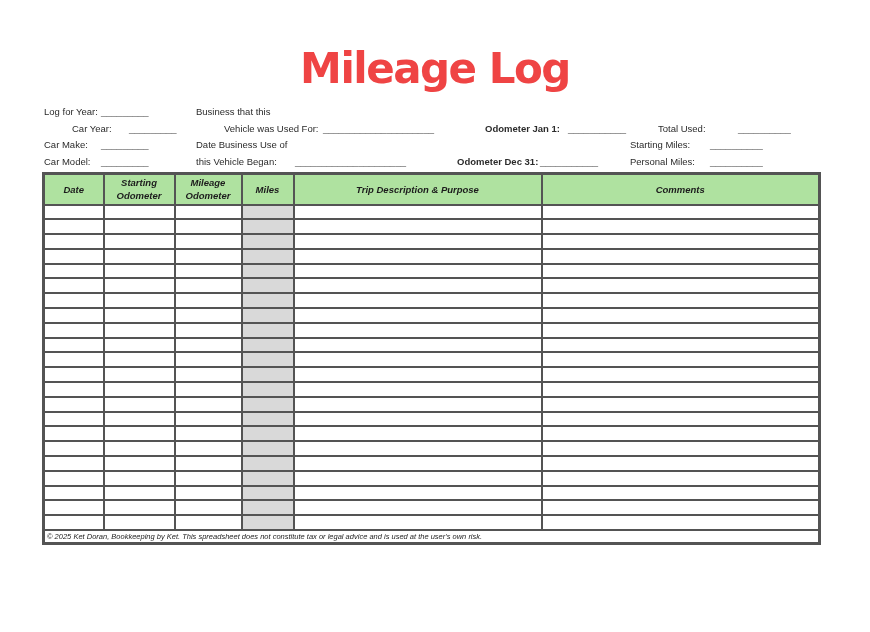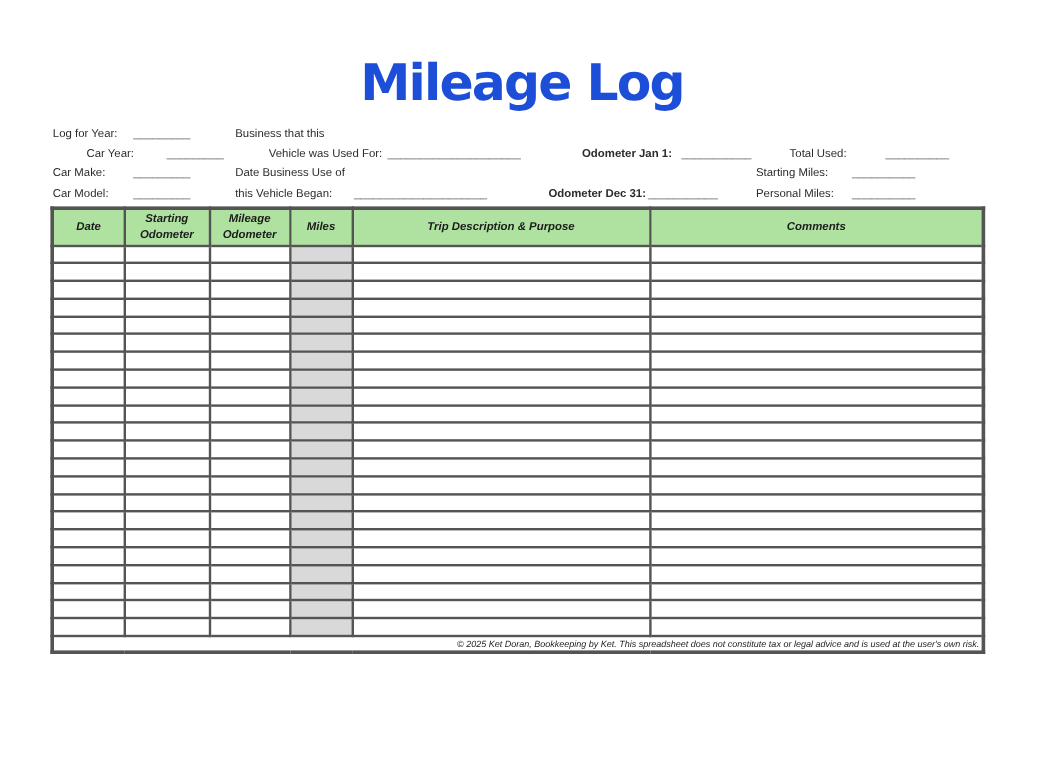--- a/index.html
+++ b/index.html
@@ -3,48 +3,48 @@
 <meta charset="utf-8">
 <style>
   * { margin:0; padding:0; box-sizing:border-box; }
   html,body { width:870px; height:632px; background:#ffffff; overflow:hidden; }
   body { font-family:"Liberation Sans", sans-serif; color:var(--text,#2b2b2b); position:relative; }
 
   .page { position:absolute; left:0; top:0; width:870px; height:632px; background:#fff; }
 
   .title { position:absolute; left:0; top:44px; width:870px; text-align:center;
            font-family:"DejaVu Sans", sans-serif; font-weight:bold; font-size:42px;
-           letter-spacing:-1.5px; color:#1d4ed8; }
+           letter-spacing:-1.5px; color:#ef4444; }
 
   .lbl { position:absolute; font-size:9.5px; line-height:12px; white-space:nowrap; }
   .blank { position:absolute; font-size:9.5px; line-height:12px; color:#595959;
            letter-spacing:0; white-space:nowrap; }
 
   
   .r1 { top:106px; } .r2 { top:123px;margin-left:28px; } .r3 { top:139px; } .r4 { top:156px; }
 
   
   .c-carlbl   { left:44px;  }
-  .c-carblank { left:111px; }
+  .c-carblank { left:101px; }
   .c-bizlbl   { left:196px; }
   .c-bizblank { left:295px; }
   .c-odolbl   { left:457px;font-weight:bold; }
   .c-odoblank { left:540px; }
   .c-mileslbl { left:630px; }
   .c-milesblank { left:710px; }
 
   table.log-table { position:absolute; left:42px; top:172px; width:776px;
                     border-collapse:collapse; table-layout:fixed;
                     border:3px solid var(--table-border,#545454);font-style:italic; }
   .log-table th, .log-table td { border:2px solid var(--table-border,#545454); padding:0 2px; overflow:hidden; }
   .log-table thead th { background:var(--header-green,#afe2a0); font-weight:bold;
                         font-size:9.5px; line-height:13px; height:31px; text-align:center; color:#1c1c1c; }
   .log-table tbody td { height:14.8px; background:#ffffff; }
   .log-table tbody td.miles-cell { background:var(--miles-gray,#d9d9d9); }
-  .log-table tfoot td { height:13px; background:#ffffff; font-size:7.5px; text-align:right;
+  .log-table tfoot td { height:13px; background:#ffffff; font-size:7.5px; text-align:left;
                         color:#1c1c1c; white-space:nowrap;margin-top:40px; }
 
   col.w-date { width:60px; } col.w-start { width:71px; } col.w-end { width:67px; }
   col.w-miles { width:52px; } col.w-trip { width:248px; } col.w-comments { width:278px; }
 </style>
 </head>
 <body>
 
 <div class="page">
 

